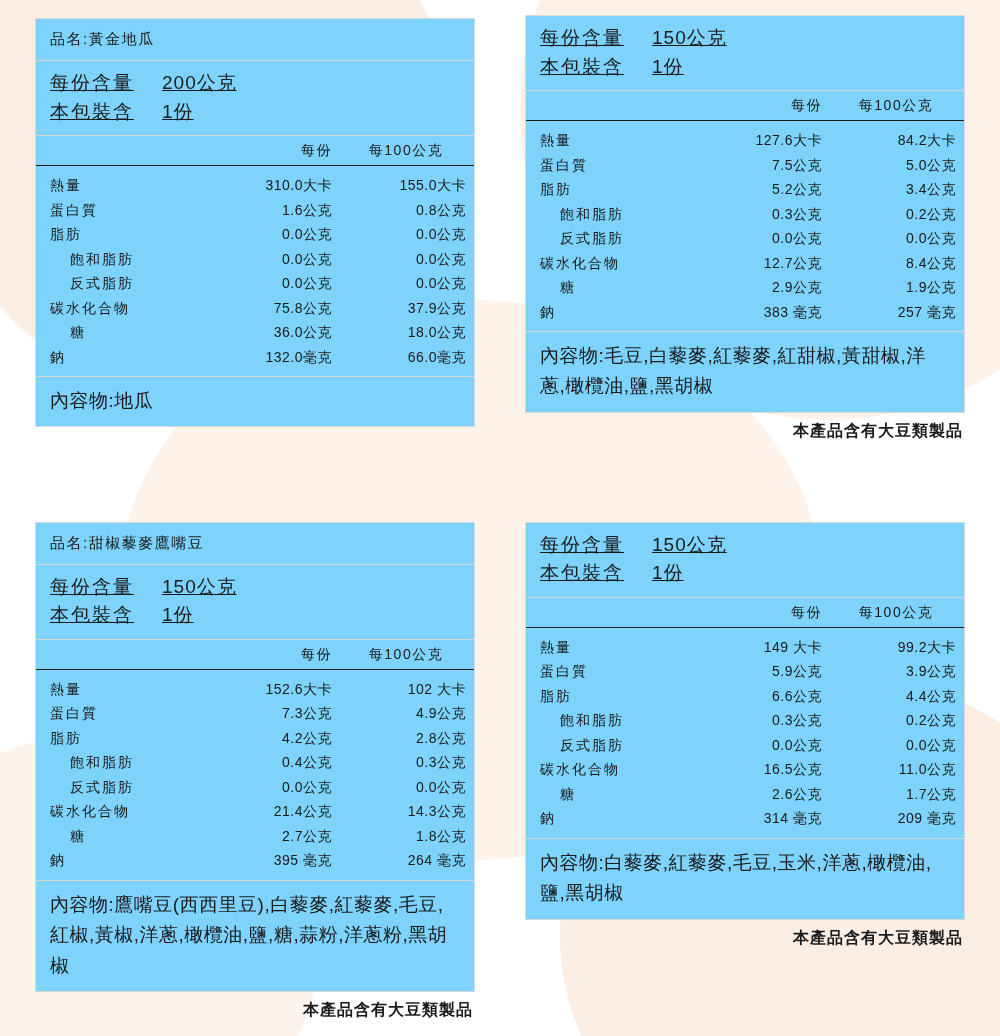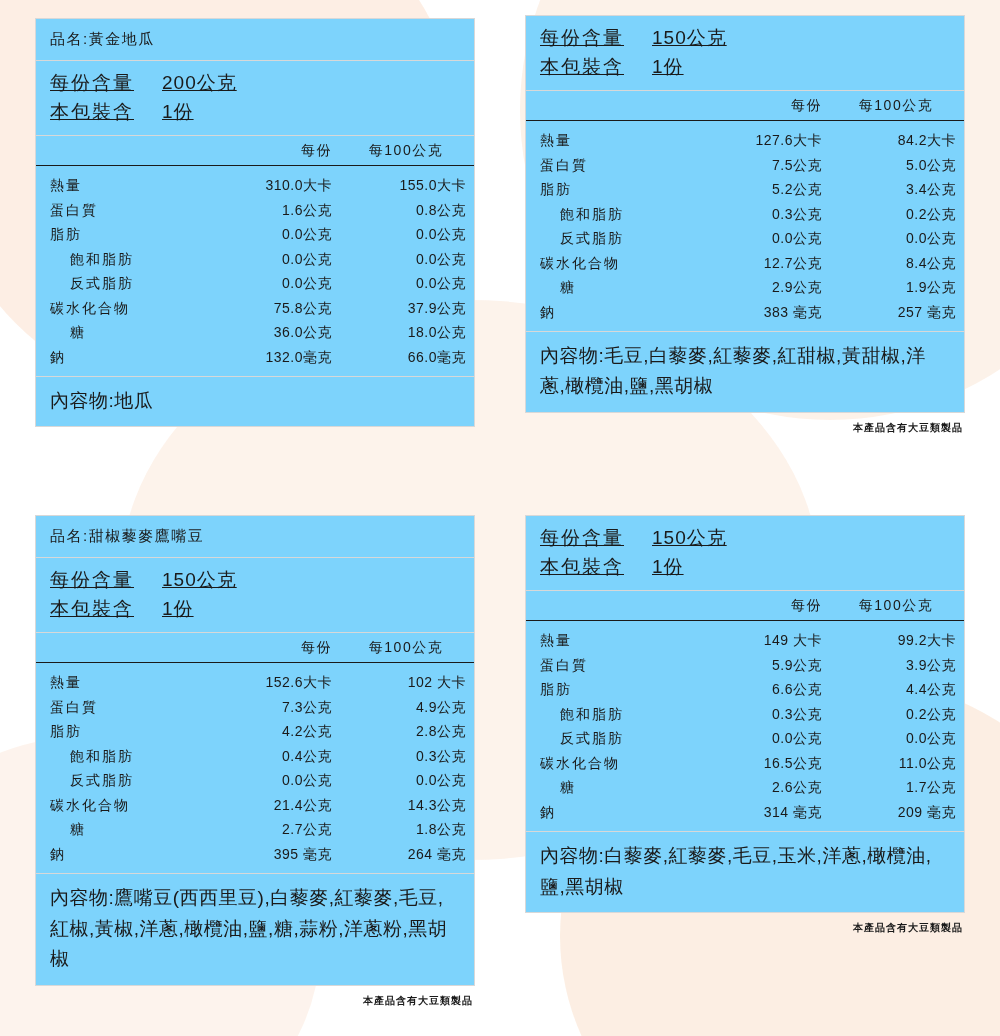--- a/index.html
+++ b/index.html
@@ -149,21 +149,21 @@
     font-size: 19px;
     line-height: 1.6;
     letter-spacing: 0.5px;
   }
   .ingredients .ing-text {
     display: block;
     text-indent: 0;
   }
   .allergen {
     text-align: right;
-    font-size: 10px;
+    font-size: 16px;
     letter-spacing: 1px;
     padding: 8px 2px 0 0;
     font-weight: bold;
   }
   .allergen.hidden { visibility: hidden; }
 </style>
 </head>
 <body>
 
 <div class="bg-layer">

